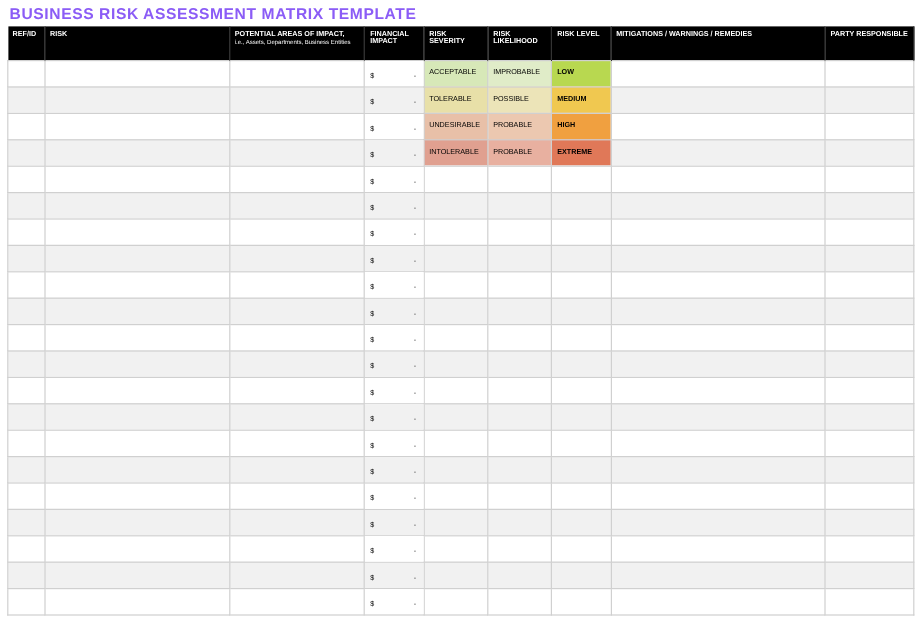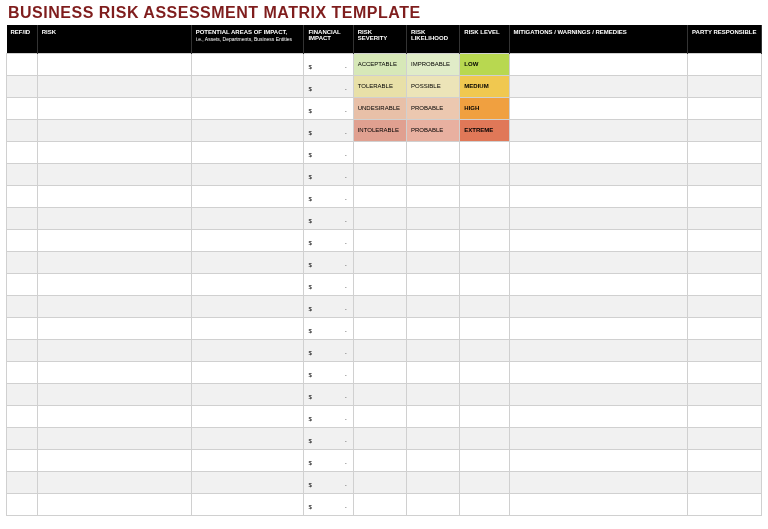--- a/index.html
+++ b/index.html
@@ -5,23 +5,23 @@
   * { box-sizing: border-box; margin: 0; padding: 0; }
   body {
     font-family: Arial, Helvetica, sans-serif;
     background: #ffffff;
     width: 768px;
     height: 529px;
     overflow: hidden;
     padding: 4px 6px;
   }
   .title {
-    font-size: 16px;
+    font-size: 13px;
     font-weight: bold;
-    color: #7f1d1d;
+    color: #8b5cf6;
     letter-spacing: 0.5px;
     margin-bottom: 3px;
     padding-left: 2px;
   }
   table {
     border-collapse: collapse;
     width: 100%;
     table-layout: fixed;
   }
   th {

